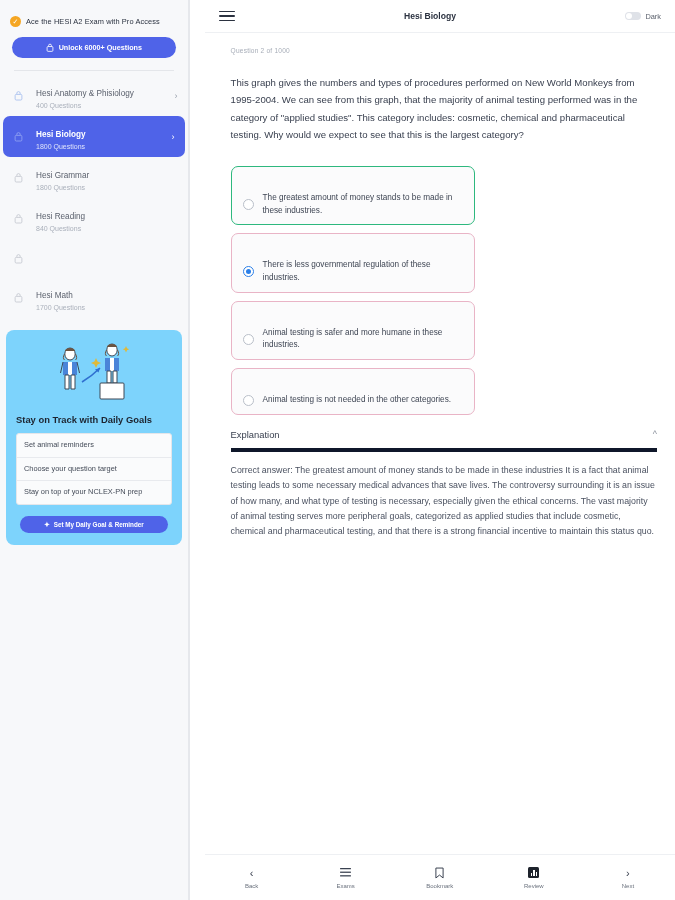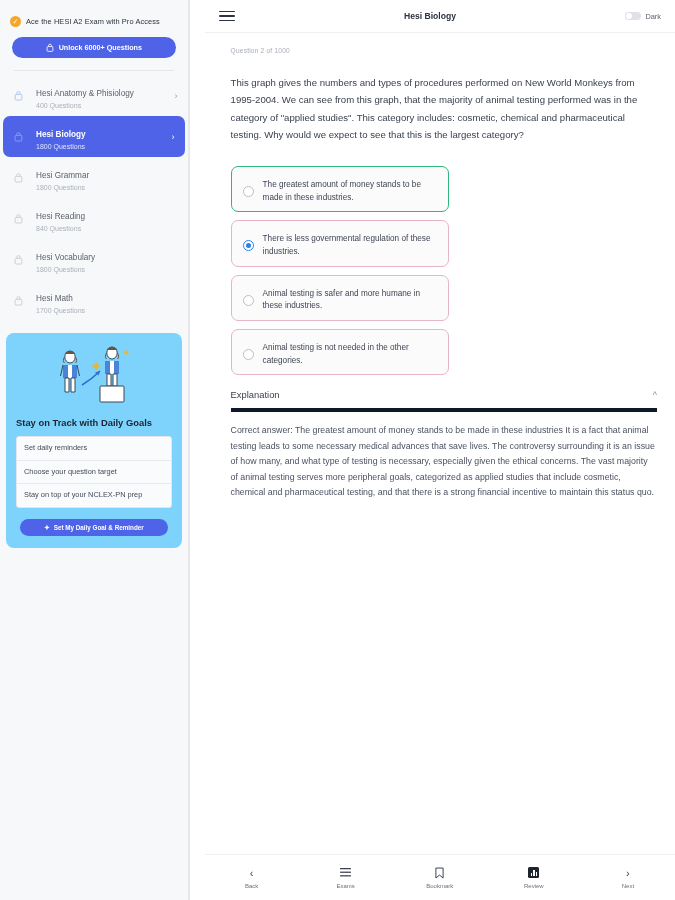--- a/index.html
+++ b/index.html
@@ -115,24 +115,24 @@
   .content { flex: 1 1 auto; padding: 14px 18px 0 26px; overflow: hidden; }
   .qcounter { font-size: 6.6px; color: #a7adb8; letter-spacing: .2px; }
   .qtext {
     margin-top: 20px; font-size: 9.6px; line-height: 1.82;
     color: #3a4150; max-width: 430px;
   }
 
   .options { margin-top: 22px; }
   .option {
     display: flex; align-items: center; gap: 9px;
-    width: 218px; min-height: 42px;
+    width: 244px; min-height: 42px;
     border: 1.6px solid #e9b4c6; border-radius: 7px;
     background: #fbfbfc; margin-bottom: 8px;
-    padding: 12px 10px 7px 11px; cursor: pointer;
+    padding: 25px 10px 7px 11px; cursor: pointer;
   }
   .option.correct { border-color: #2eb87e; }
   .radio {
     width: 11px; height: 11px; flex: 0 0 11px;
     border-radius: 50%; border: 1.3px solid #b9bfc9;
     background: #fff; position: relative;
   }
   .option.selected .radio { border-color: #2b7fe8; border-width: 1.6px; }
   .option.selected .radio::after {
     content: ""; position: absolute; left: 2px; top: 2px;
@@ -255,24 +255,20 @@
         </span>
       </div>
 
       <div class="exam-item locked">
         <span class="exam-lock">
           <svg width="9" height="11" viewBox="0 0 12 14">
             <rect x="1.5" y="5.5" width="9" height="7.5" rx="1.5" fill="none" stroke="#c7cbd3" stroke-width="1.2"></rect>
             <path d="M3.8 5.5V4a2.2 2.2 0 014.4 0v1.5" fill="none" stroke="#c7cbd3" stroke-width="1.2"></path>
           </svg>
         </span>
-        <span class="exam-body">
-          <span class="exam-title">Hesi Vocabulary</span>
-          <span class="exam-count" style="display:block">1800 Questions</span>
-        </span>
       </div>
 
       <div class="exam-item locked">
         <span class="exam-lock">
           <svg width="9" height="11" viewBox="0 0 12 14">
             <rect x="1.5" y="5.5" width="9" height="7.5" rx="1.5" fill="none" stroke="#c7cbd3" stroke-width="1.2"></rect>
             <path d="M3.8 5.5V4a2.2 2.2 0 014.4 0v1.5" fill="none" stroke="#c7cbd3" stroke-width="1.2"></path>
           </svg>
         </span>
         <span class="exam-body">
@@ -305,21 +301,21 @@
 
           <path d="M48 40 Q58 34 66 26" fill="none" stroke="#2f6fd0" stroke-width="1.6"></path>
           <path d="M66 26l-5 1.5 3.5 3z" fill="#2f6fd0"></path>
 
           <path d="M62 16l1.6 3.4 3.4 1.6-3.4 1.6L62 26l-1.6-3.4L57 21l3.4-1.6z" fill="#e0b93a"></path>
           <path d="M92 4l1 2.2 2.2 1-2.2 1L92 10.4 91 8.2 88.8 7.2 91 6.2z" fill="#e0b93a"></path>
         </svg>
       </div>
       <div class="goals-heading">Stay on Track with Daily Goals</div>
       <div class="goals-list">
-        <div class="goals-li">Set daily reminders</div>
+        <div class="goals-li">Set animal reminders</div>
         <div class="goals-li">Choose your question target</div>
         <div class="goals-li">Stay on top of your NCLEX-PN prep</div>
       </div>
       <button class="goals-btn">
         <span style="font-size:7px">✦</span>
         <span>Set My Daily Goal &amp; Reminder</span>
       </button>
     </div>
 
   </aside>

